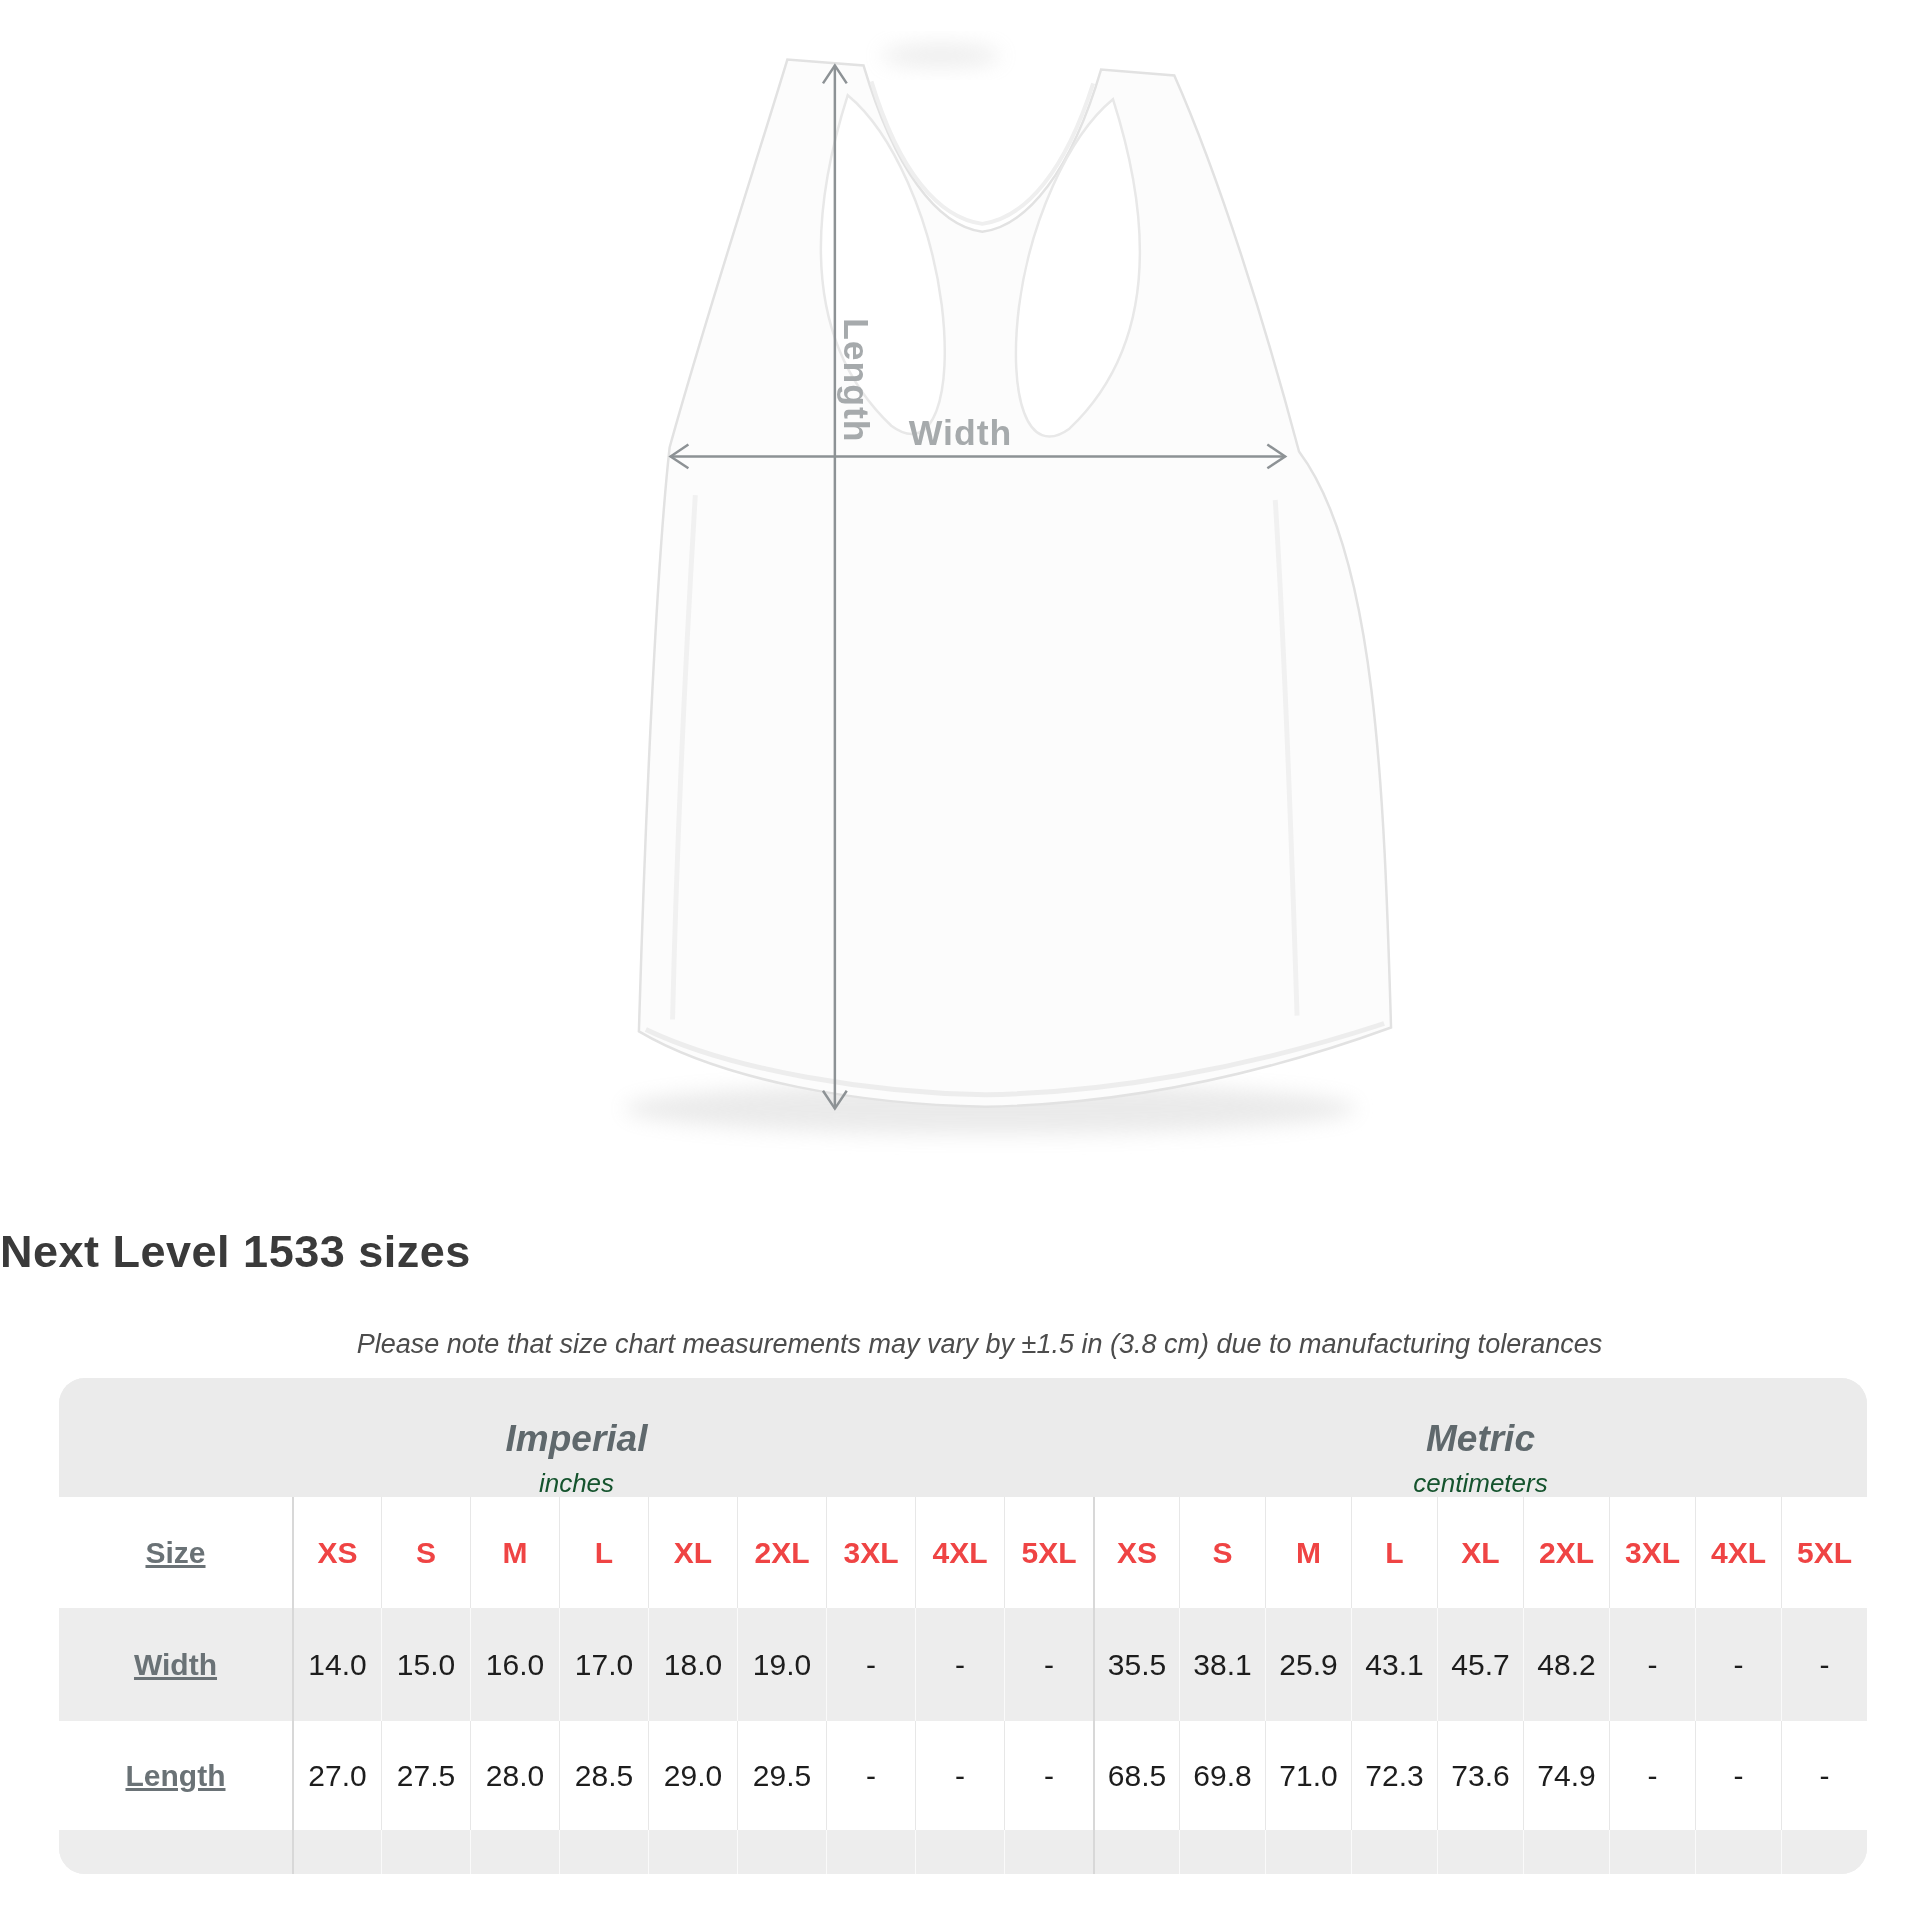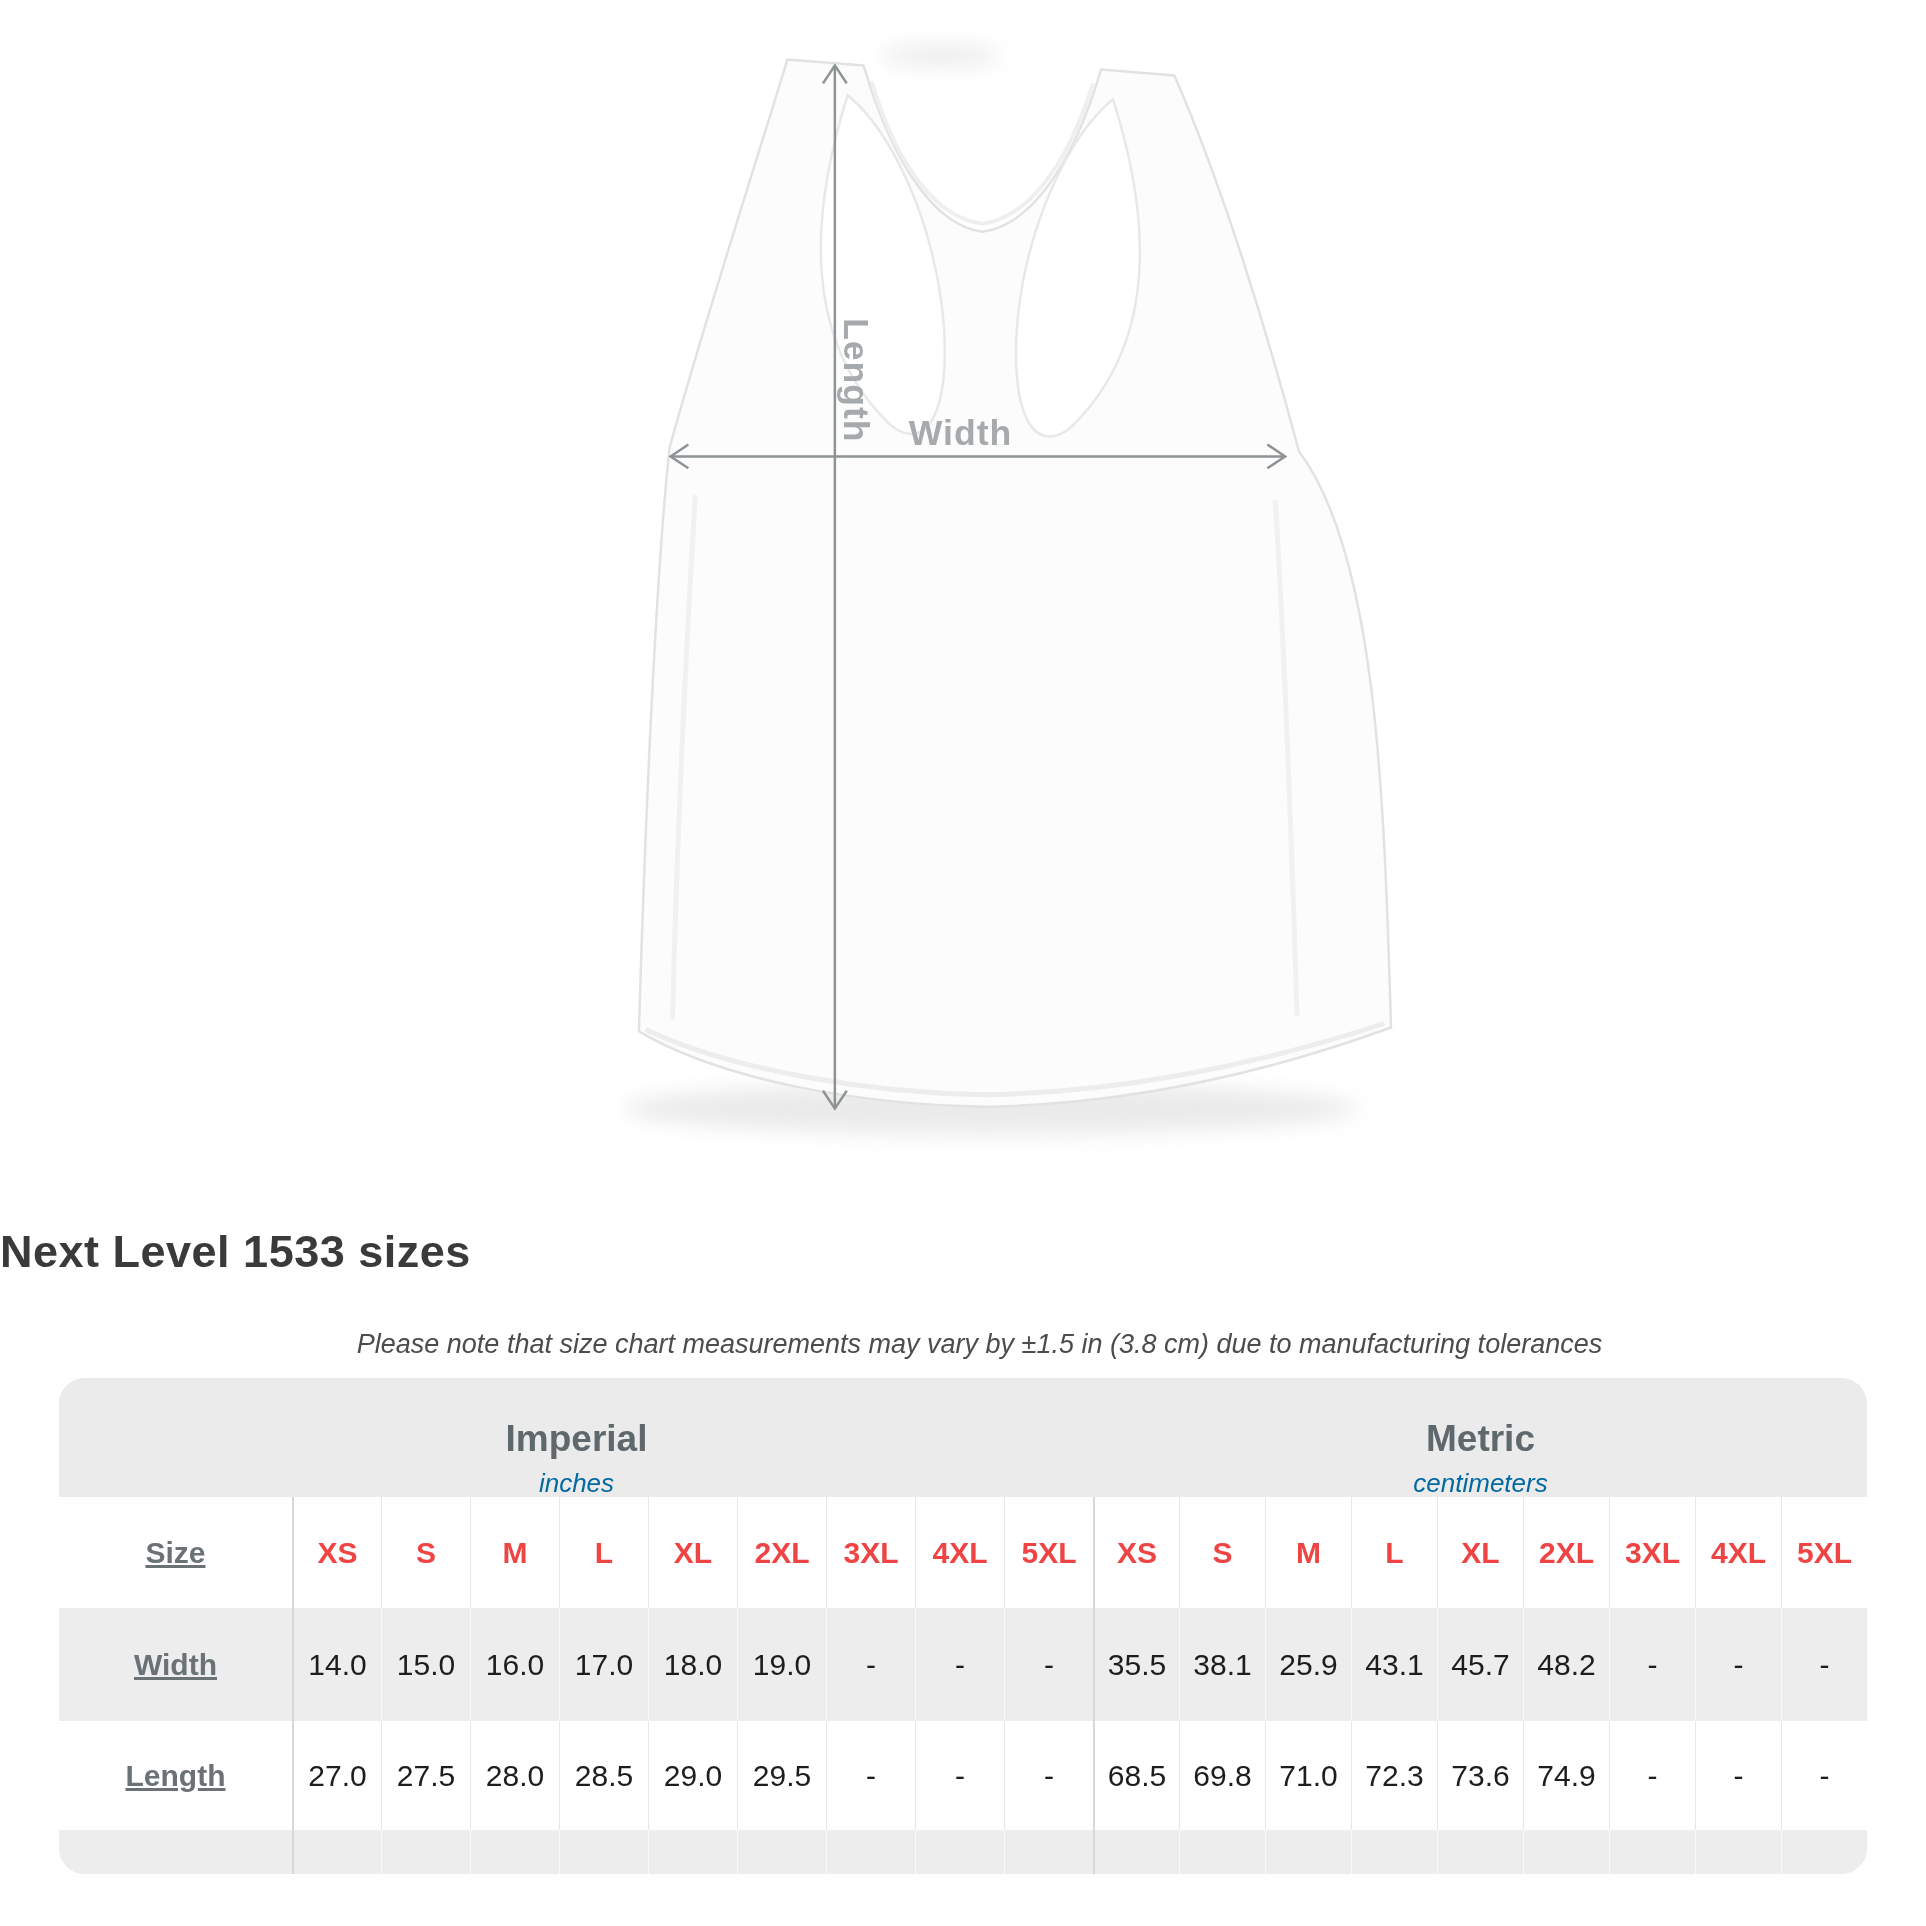--- a/index.html
+++ b/index.html
@@ -32,22 +32,22 @@
   
   .size-table {
     position:absolute; left:59px; top:1378px; width:1808px; height:496px;
     background:#ebebeb; border-radius:26px; overflow:hidden;
   }
   .unit-band {
     display:grid; grid-template-columns:1035px 1fr; height:119px;
     background:#ebebeb;
   }
   .unit-cell { display:flex; flex-direction:column; align-items:center; justify-content:center; gap:8px; }
-  .unit-title { font-size:37px; font-weight:bold; color:#5f686c;margin-top:40px; }
-  .unit-sub { font-size:26px; font-style:italic; color:#0369a1; }
+  .unit-title { font-size:37px; font-weight:bold; font-style:italic; color:#5f686c;margin-top:40px; }
+  .unit-sub { font-size:26px; font-style:italic; color:#14532d; }
 
   .trow { display:grid; grid-template-columns:233px repeat(9,89px) repeat(9,86px); }
   .row-sizes  { height:111px; }
   .row-width  { height:113px; }
   .row-length { height:109px; }
   .row-footer { height:45px; }
   .row-white { background:#ffffff; --sep:#e7e7e7; }
   .row-gray  { background:#ededed; --sep:#fafafa; }
 
   .cell {

